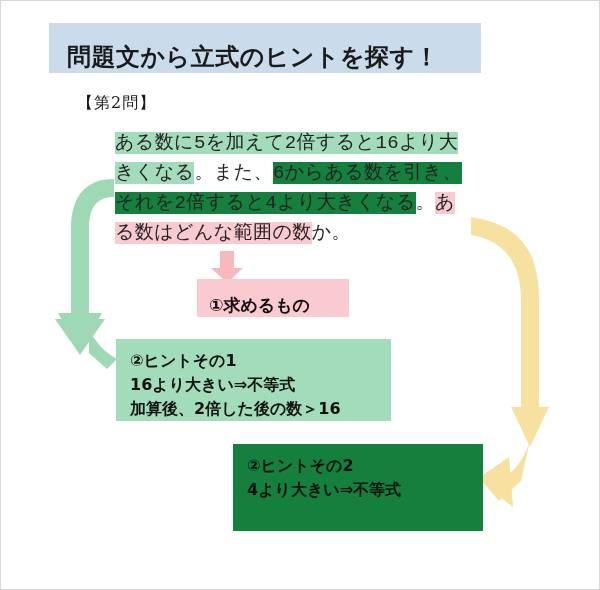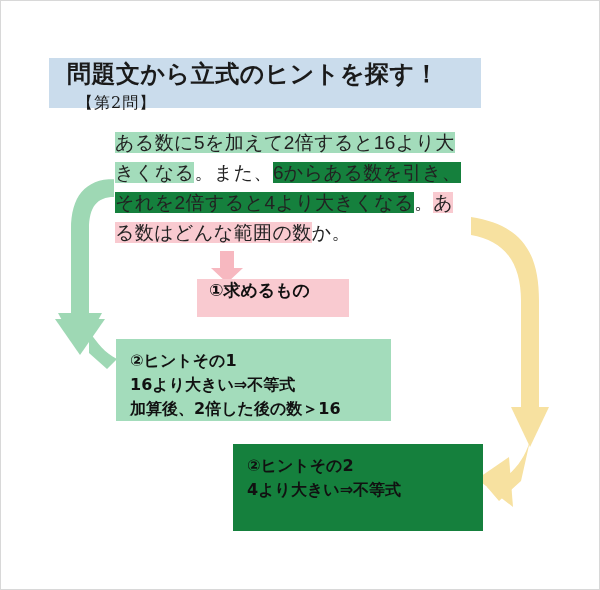--- a/index.html
+++ b/index.html
@@ -22,24 +22,23 @@
 
   
   #title-banner {
     position: absolute;
     left: 48px;
     top: 22px;
     width: 432px;
     height: 50px;
     background: #cadcec;
     display: flex;
-    align-items: flex-start;
+    align-items: flex-end;
     box-sizing: border-box;
     padding-left: 18px;
-    margin-top: 35px;
   }
   #title-text {
     font-family: "DejaVu Sans", "Liberation Sans", sans-serif;
     font-size: 24px;
     font-weight: bold;
     color: #1a1a1a;
     letter-spacing: 0.5px;
     white-space: nowrap;
   }
 
@@ -54,21 +53,21 @@
     letter-spacing: 1px;
     white-space: nowrap;
   }
 
   
   #problem-statement {
     position: absolute;
     left: 114px;
     top: 127px;
     width: 372px;
-    font-family: Liberation Sans, sans-serif;
+    font-family: Liberation Mono, monospace;
     font-size: 19px;
     line-height: 30px;
     color: #222222;
     letter-spacing: 0.4px;
   }
   .p-line {
     white-space: nowrap;
     height: 30px;
   }
   .hl-green  { background: #a3dcbb; }
@@ -87,21 +86,21 @@
 
   
   #box-target {
     position: absolute;
     left: 196px;
     top: 278px;
     width: 152px;
     height: 38px;
     background: #f9cad0;
     display: flex;
-    align-items: flex-start;
+    align-items: flex-end;
     padding-left: 12px;
     box-sizing: border-box;
   }
   #box-target .boxtext {
     font-family: "DejaVu Sans", "Liberation Sans", sans-serif;
     font-size: 17px;
     font-weight: bold;
     color: #111111;
     white-space: nowrap;
   }

